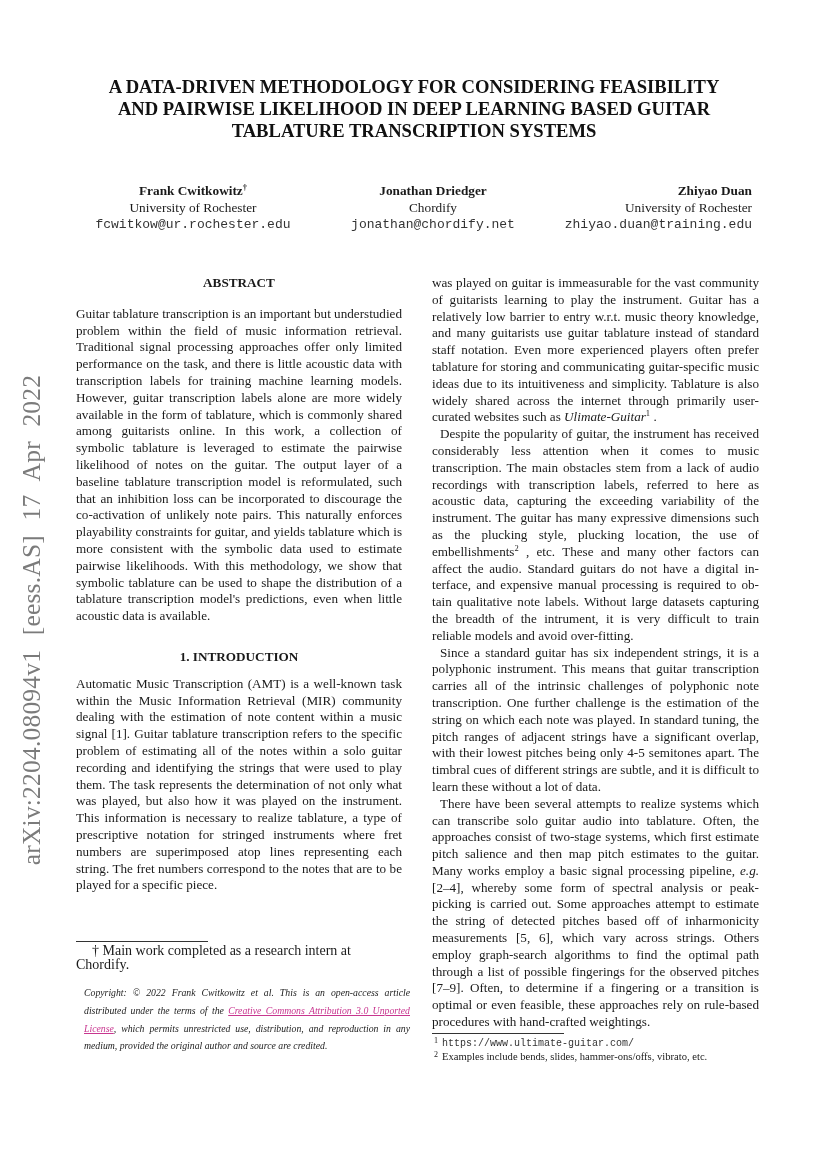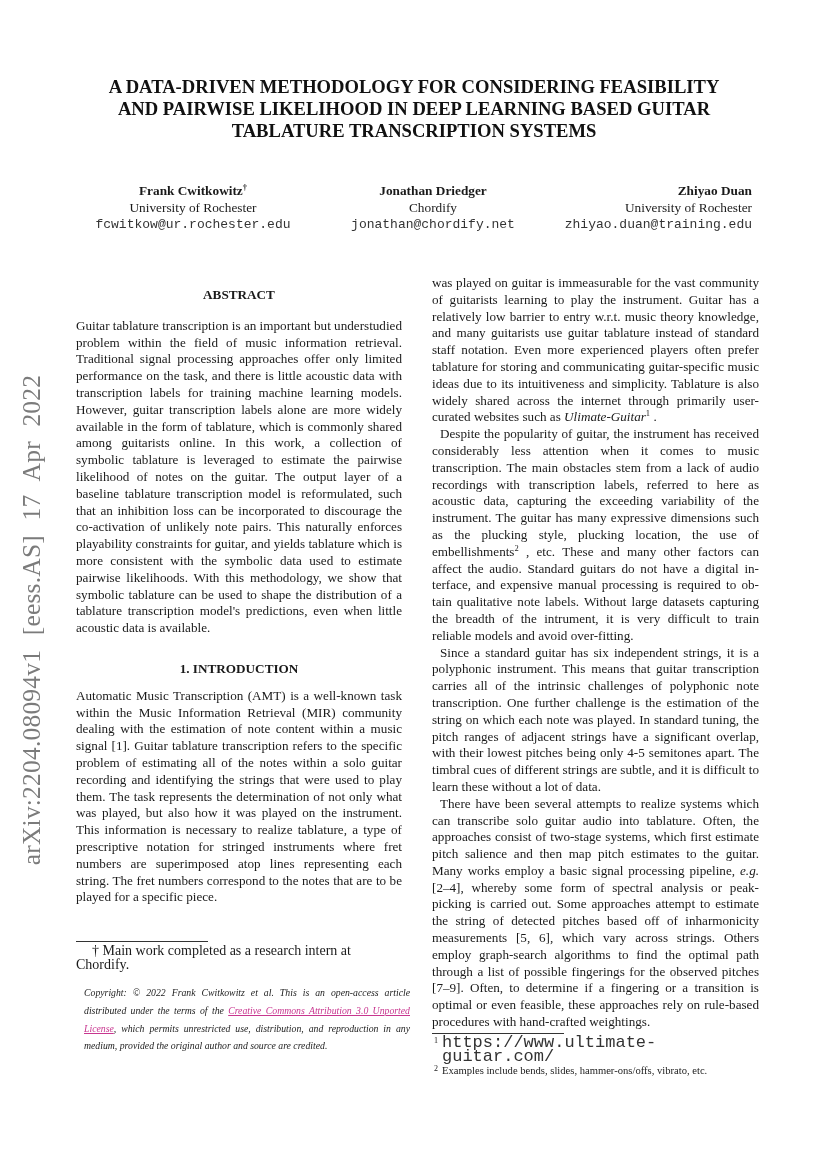--- a/index.html
+++ b/index.html
@@ -79,21 +79,21 @@
       line-height: 16.8px;
       text-align: justify;
     }
     .col-left { left: 76px; }
     .col-right { left: 432px; width: 327px; }
 
     .section-heading {
       text-align: center;
       font-weight: bold;
       font-size: 13.2px;
-      margin: 12px;
+      margin: 0;
     }
     .para {
       margin: 0;
       text-align: justify;
       hyphens: manual;
     }
     .indent { text-indent: 8px; }
     .abstract-heading { margin-bottom: 14px; }
     .abstract-text { }
     .intro-heading { margin-top: 24px; margin-bottom: 10px; }
@@ -149,21 +149,21 @@
     }
     .fn-right .fn-line { padding-left: 10px; position: relative; }
     .fn-right .fn-mark {
       position: absolute;
       left: 2px;
       top: -2px;
       font-size: 8px;
     }
     .mono {
       font-family: "Liberation Mono", "DejaVu Sans Mono", monospace;
-      font-size: 17px;
+      font-size: 10px;
       color: #333;
     }
     sup { font-size: 8.5px; line-height: 0; }
     .it { font-style: italic; }
   </style>
 </head>
 <body>
 
 <div class="arxiv-stamp">
   <span>arXiv:2204.08094v1  [eess.AS]  17 Apr 2022</span>

